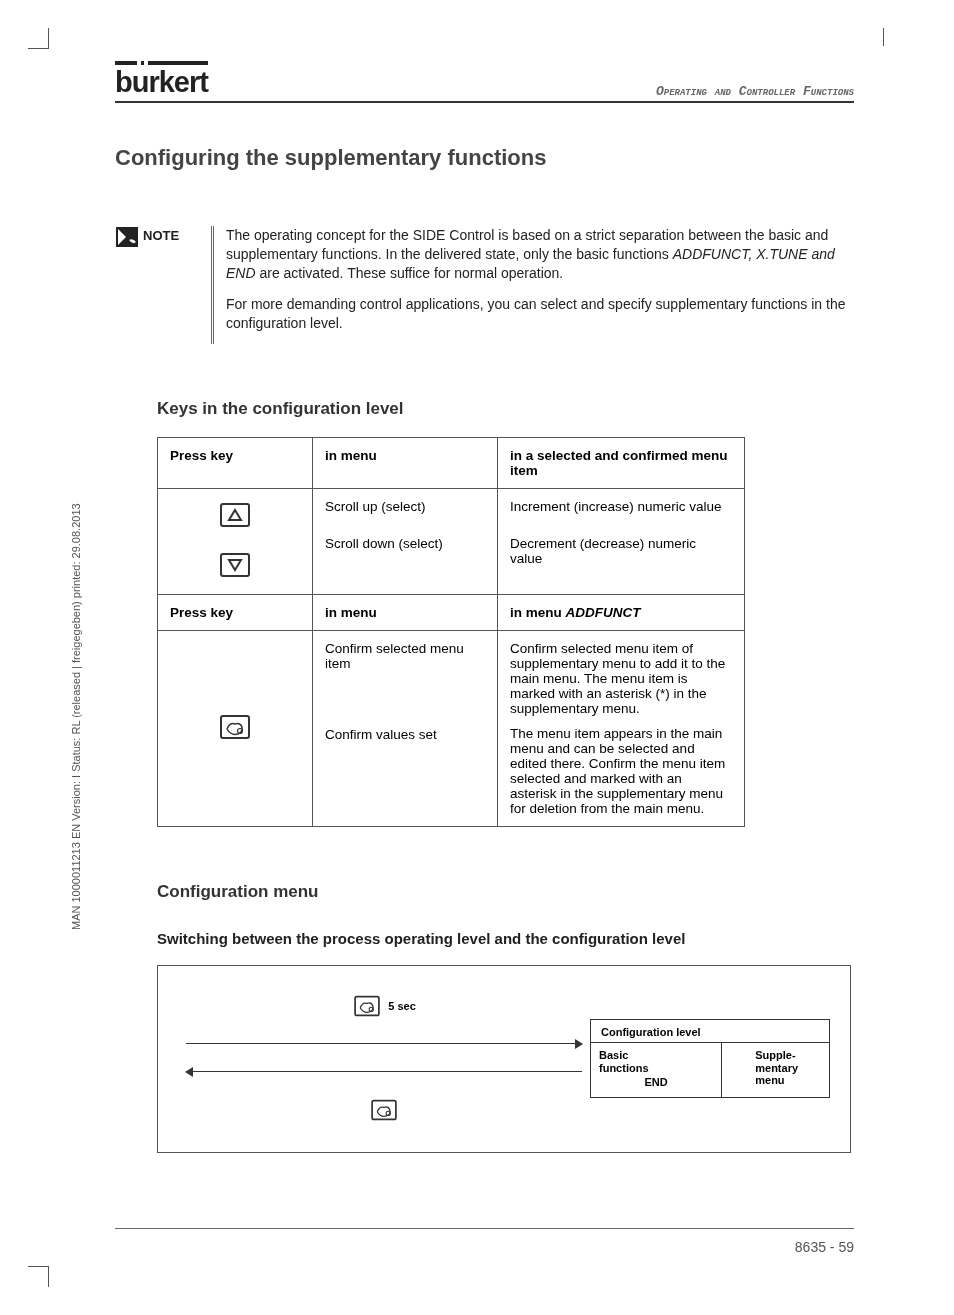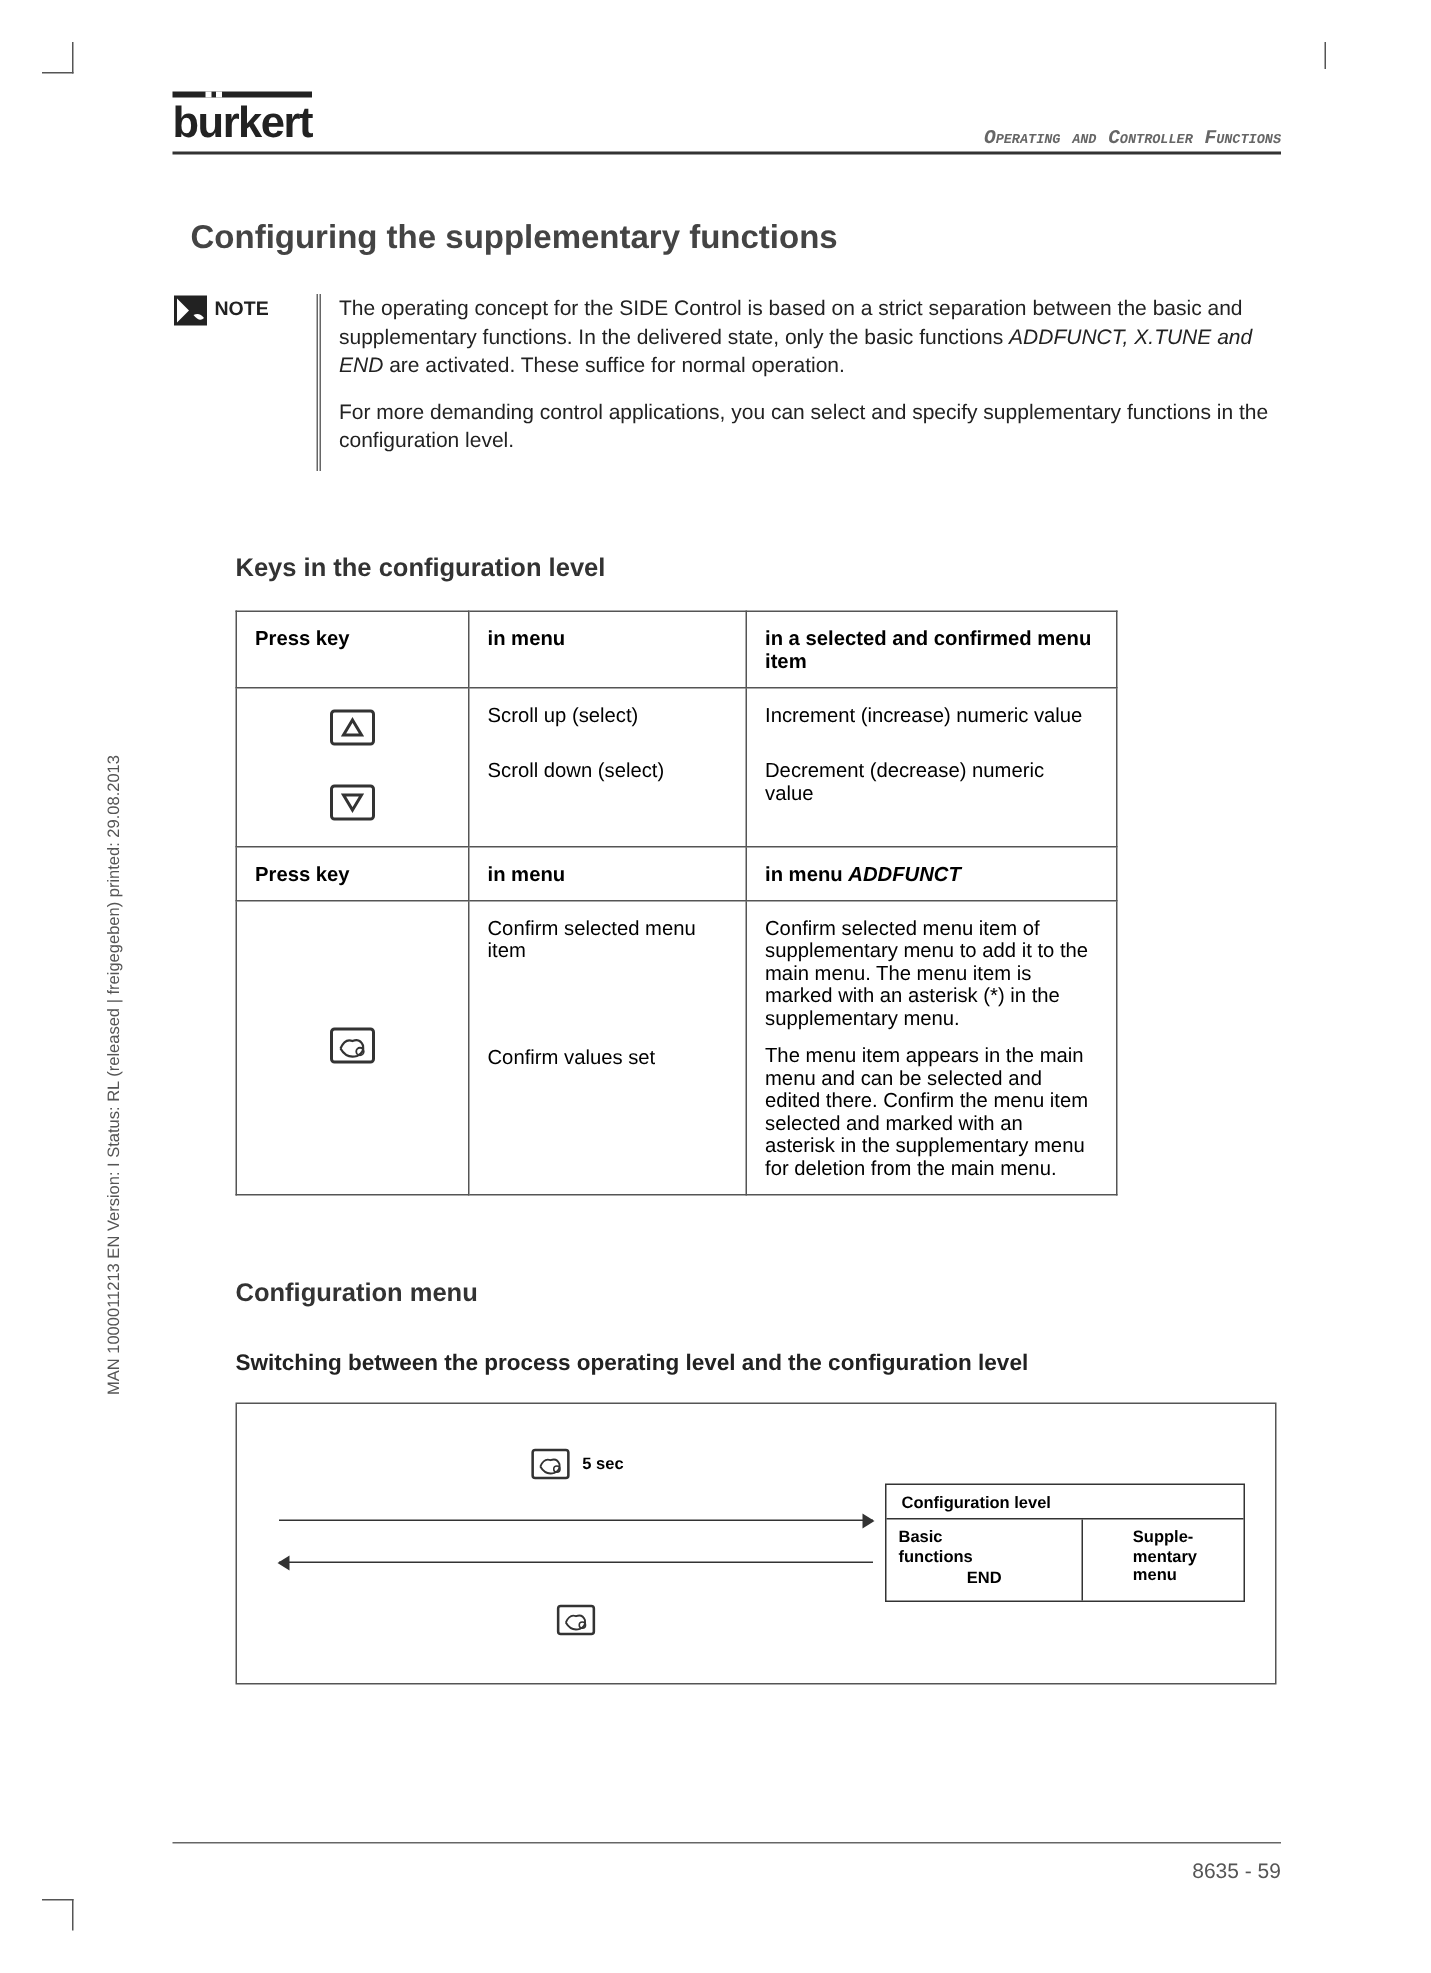--- a/index.html
+++ b/index.html
@@ -89,26 +89,26 @@
     font-variant: small-caps;
     font-style: italic;
     font-weight: bold;
     color: #666;
     font-family: Liberation Mono, monospace;
   }
   h1 {
     font-size: 22px;
     font-weight: bold;
     color: #444;
-    margin: 42px 0 0 12px;
+    margin: 42px 0 0 0;
   }
   .note-block {
     display: flex;
     align-items: flex-start;
-    margin-top: 25px;
+    margin-top: 55px;
   }
   .note-icon {
     width: 28px;
     flex-shrink: 0;
   }
   .note-label {
     width: 68px;
     font-size: 13px;
     font-weight: bold;
     color: #222;

